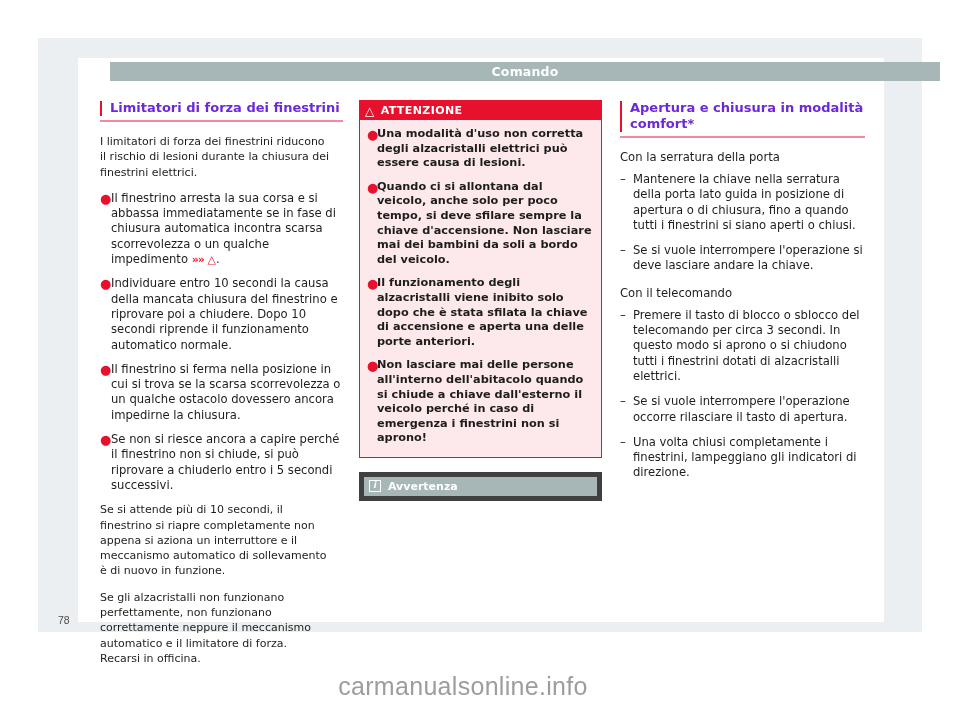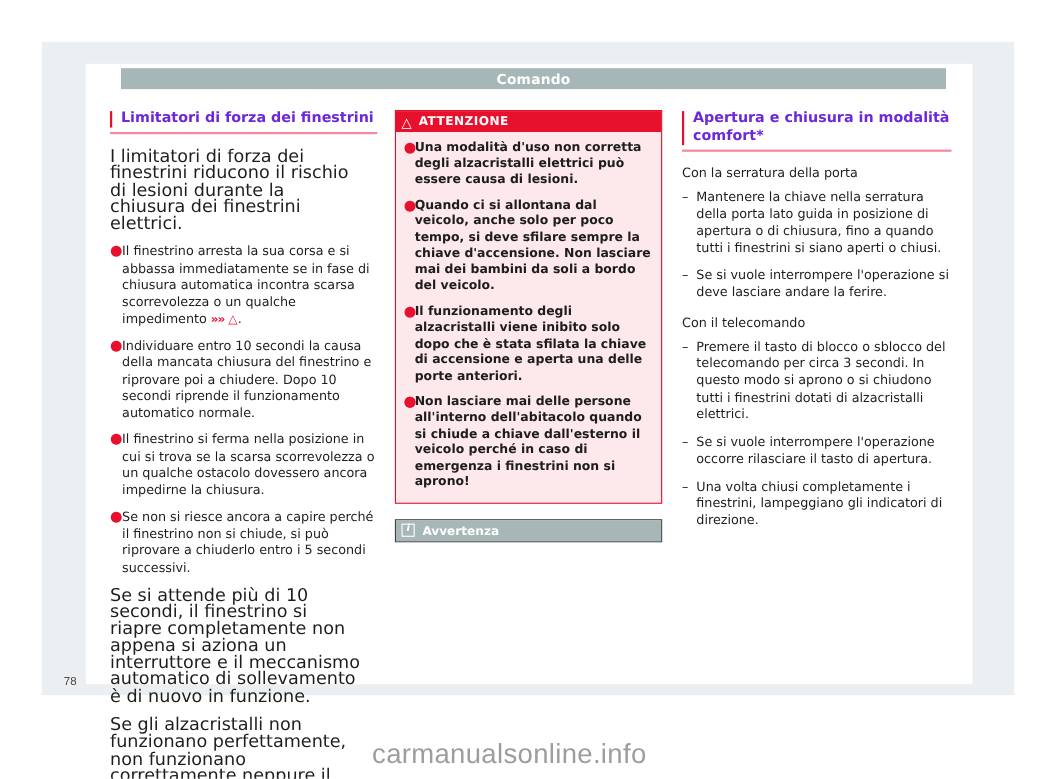--- a/index.html
+++ b/index.html
@@ -31,21 +31,21 @@
     width: 806px;
     height: 564px;
     background: #ffffff;
   }
 
   
   #header-band {
     position: absolute;
     left: 110px;
     top: 62px;
-    width: 750px;
+    width: 830px;
     height: 19px;
     background: #a7b7b7;
   }
   #header-band .title {
     display: block;
     text-align: center;
     color: #ffffff;
     font-size: 12.5px;
     font-weight: bold;
     line-height: 19px;
@@ -79,21 +79,21 @@
     font-size: 13px;
     font-weight: bold;
     color: #6d28d9;
     line-height: 16px;
     display: block;
   }
 
   
   p.body {
     margin: 0 13px 11px 0;
-    font-size: 16px;
+    font-size: 11px;
     line-height: 15.3px;
     color: #1d1d1b;
   }
   .bullet-item {
     position: relative;
     padding-left: 11px;
     margin: 0 0 9px 0;
     font-size: 11.6px;
     line-height: 15.3px;
     color: #1d1d1b;
@@ -171,21 +171,21 @@
     line-height: 14.6px;
     padding-left: 10px;
     margin-bottom: 9px;
     color: #1d1d1b;
   }
   .warn-body .bullet-item .bdot { color: #e8112d; }
 
   
   .note-box {
     background: #eceff1;
-    border: 1px solid #404040;
+    border: 5px solid #404040;
   }
   .note-head {
     background: #a7b7b7;
     color: #ffffff;
     font-size: 11px;
     font-weight: bold;
     padding: 3px 6px 3px 5px;
     display: flex;
     align-items: center;
     gap: 7px;
@@ -317,21 +317,21 @@
   <div class="sect-heading">
     <span class="htext">Apertura e chiusura in modalità comfort*</span>
   </div>
 
   <div class="sub-heading">Con la serratura della porta</div>
 
   <div class="dash-item">
     <span class="ddash">–</span><span>Mantenere la chiave nella serratura della porta lato guida in posizione di apertura o di chiusura, fino a quando tutti i finestrini si siano aperti o chiusi.</span>
   </div>
   <div class="dash-item">
-    <span class="ddash">–</span><span>Se si vuole interrompere l'operazione si deve lasciare andare la ferire.</span>
+    <span class="ddash">–</span><span>Se si vuole interrompere l'operazione si deve lasciare andare la chiave.</span>
   </div>
 
   <div class="sub-heading spaced">Con il telecomando</div>
 
   <div class="dash-item">
     <span class="ddash">–</span><span>Premere il tasto di blocco o sblocco del telecomando per circa 3 secondi. In questo modo si aprono o si chiudono tutti i finestrini dotati di alzacristalli elettrici.</span>
   </div>
   <div class="dash-item">
     <span class="ddash">–</span><span>Se si vuole interrompere l'operazione occorre rilasciare il tasto di apertura.</span>
   </div>

